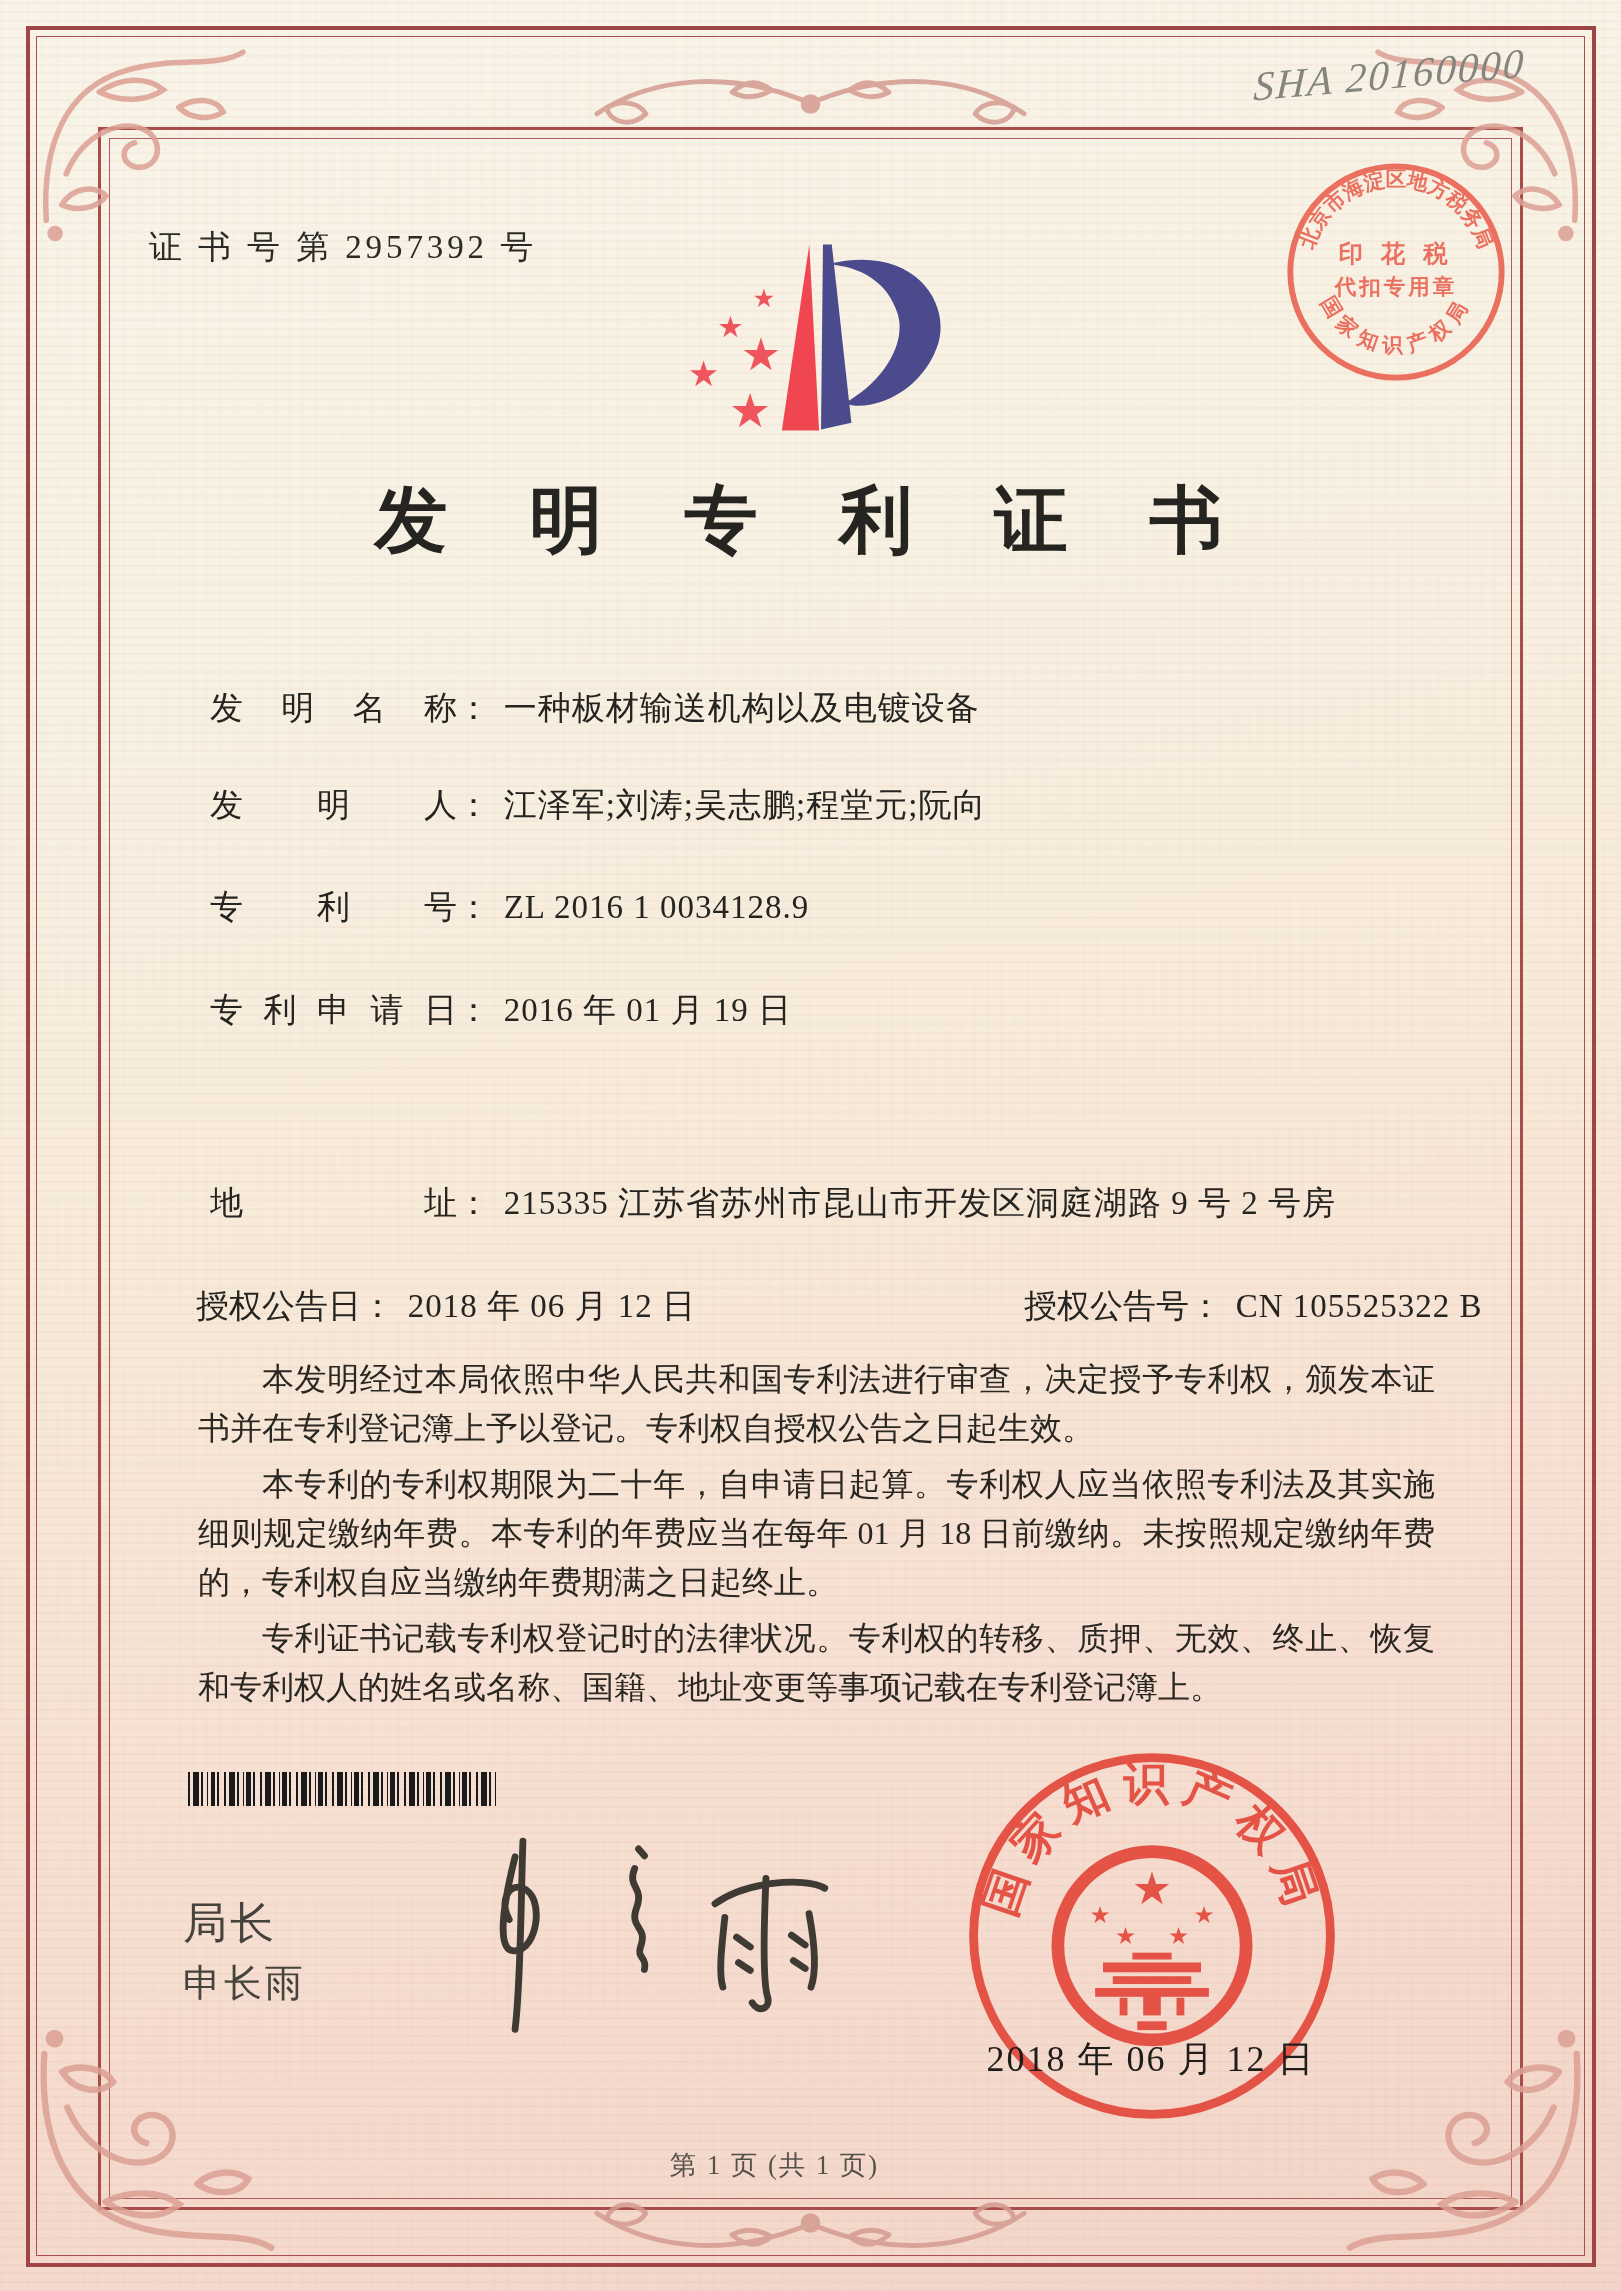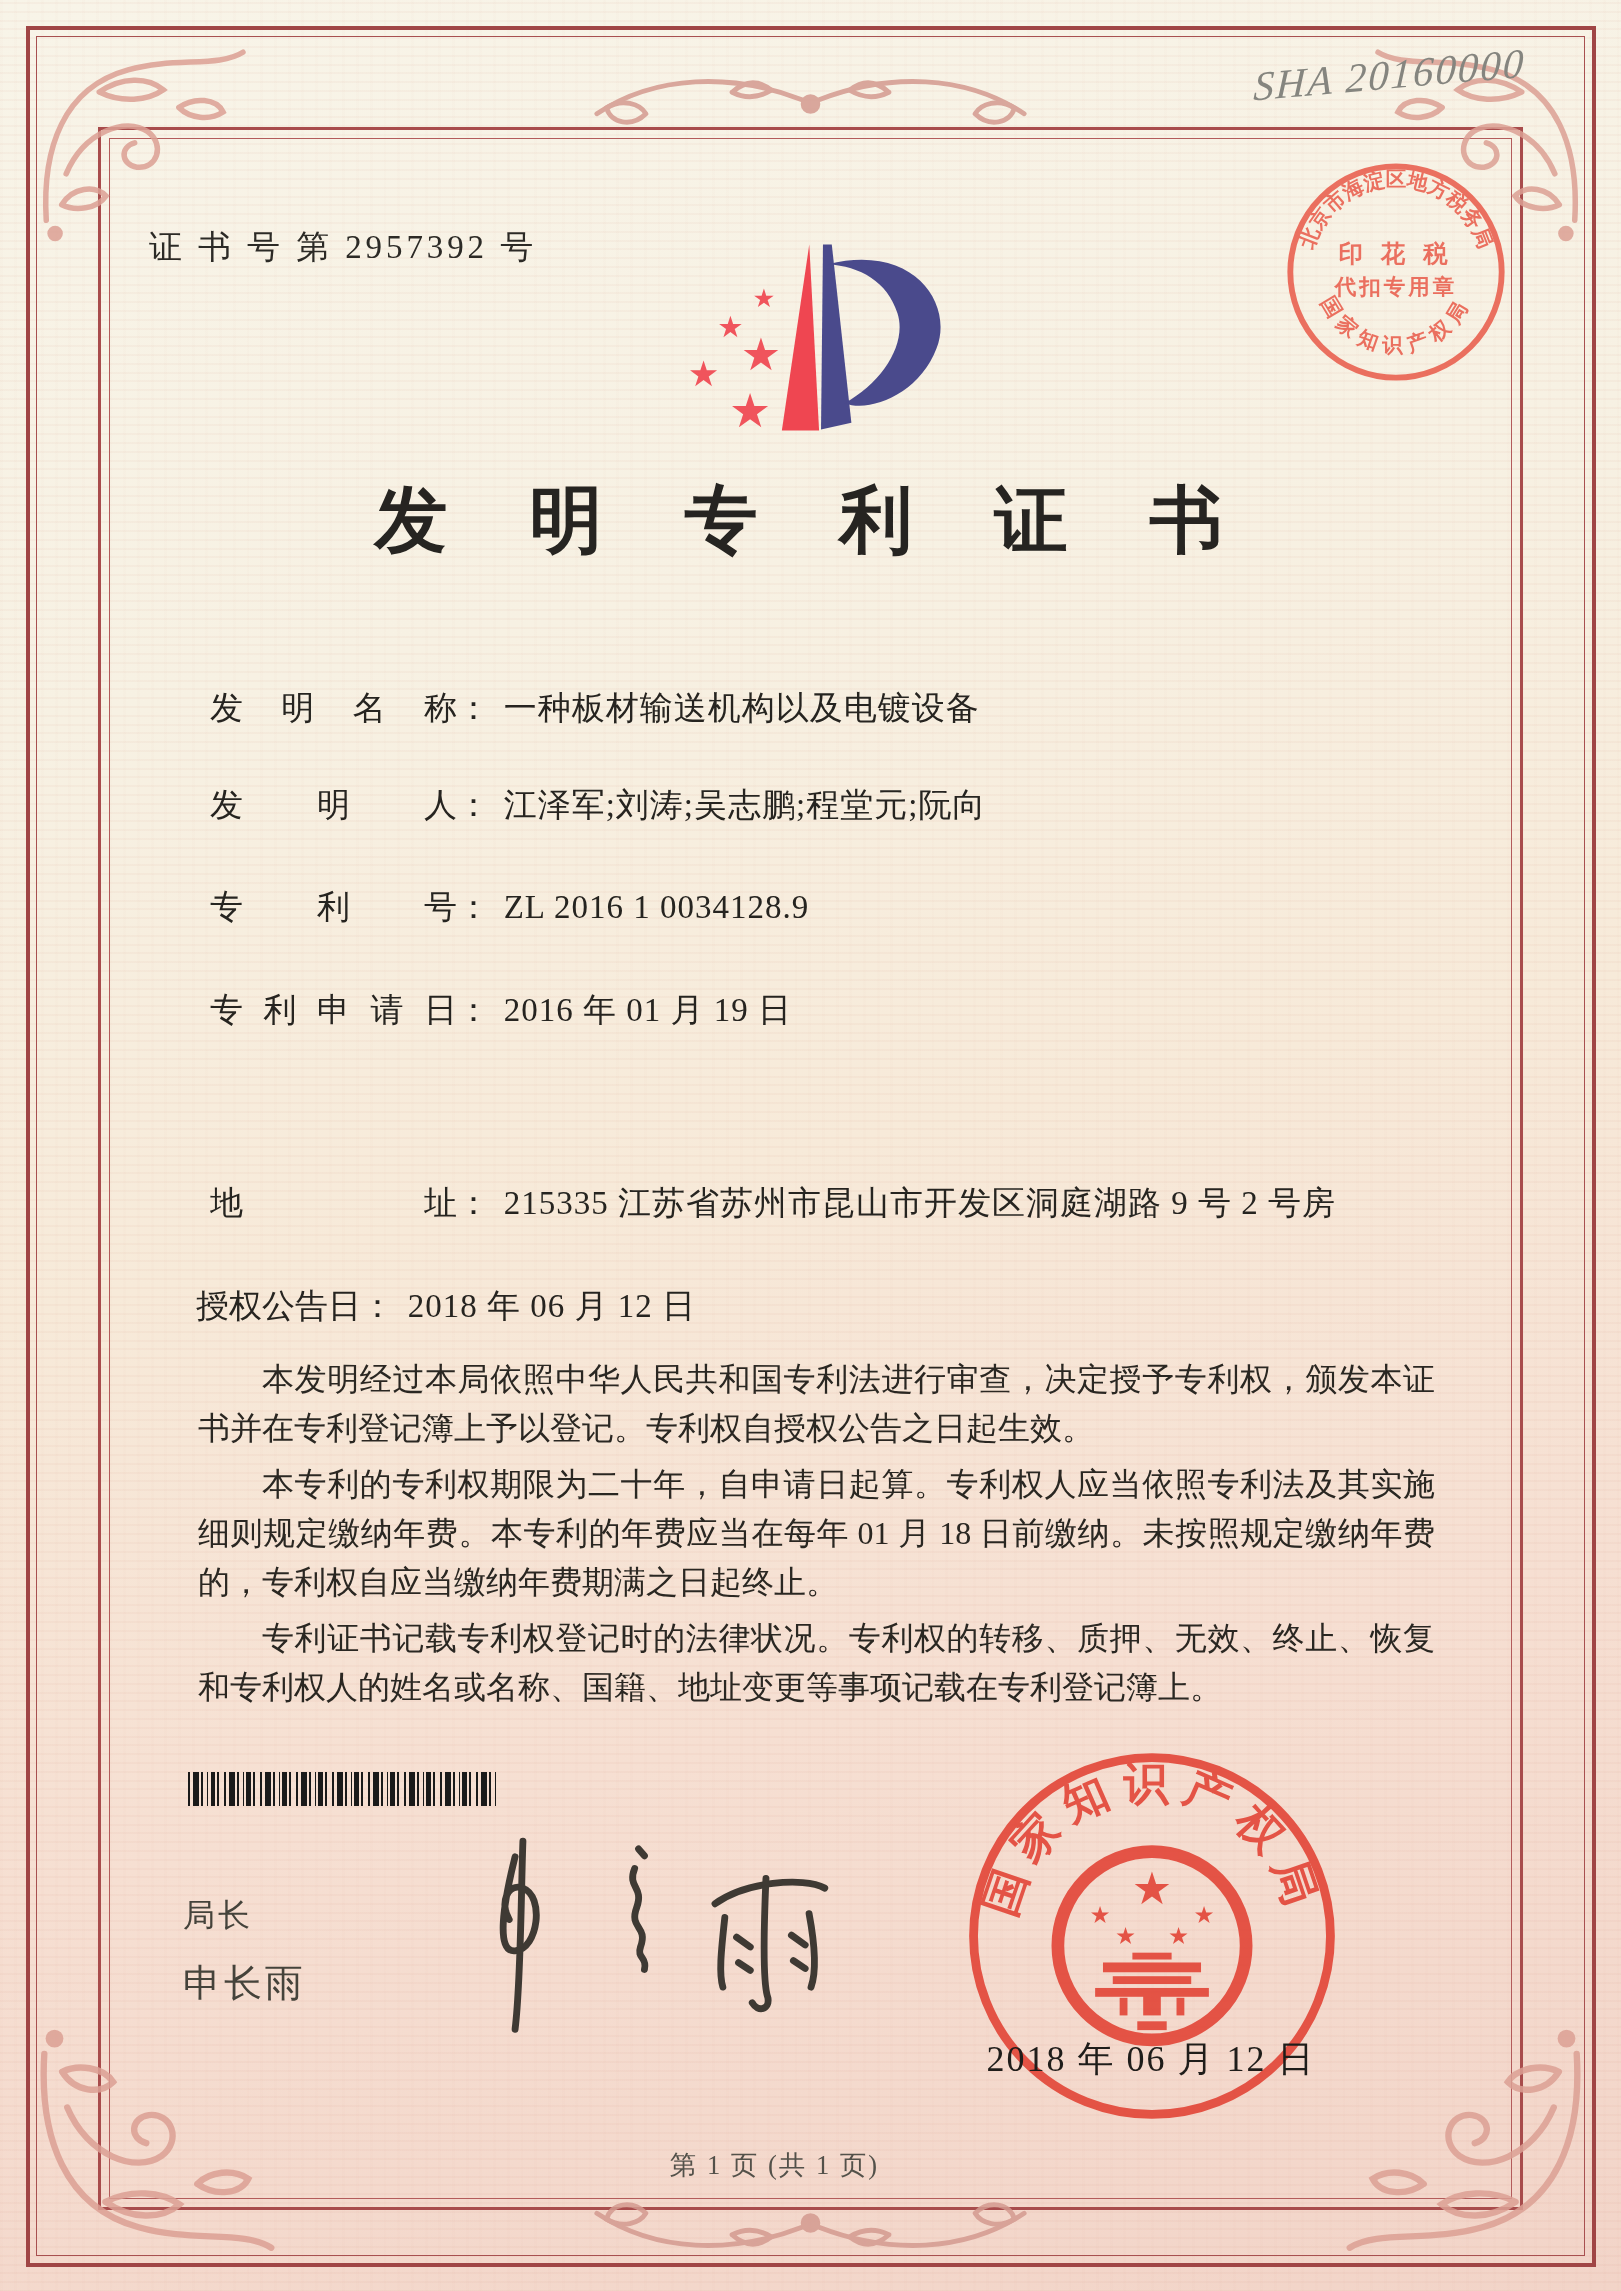--- a/index.html
+++ b/index.html
@@ -46,21 +46,21 @@
   .barcode{
     position:absolute;left:188px;top:1772px;width:308px;height:34px;
     background:repeating-linear-gradient(90deg,
       #1a1a1a 0 2px, transparent 2px 4.9px,
       #1a1a1a 4.9px 10.8px, transparent 10.8px 12.7px,
       #1a1a1a 12.7px 14.7px, transparent 14.7px 18.6px,
       #1a1a1a 18.6px 19.6px, transparent 19.6px 22.5px,
       #1a1a1a 22.5px 27.4px, transparent 27.4px 29px,
       #1a1a1a 29px 31px, transparent 31px 36px);
   }
-  .officer-title{position:absolute;left:183px;top:1894px;font-size:32px;color:#45433b;font-family:"Liberation Sans",sans-serif;letter-spacing:2.9px;}
+  .officer-title{position:absolute;left:183px;top:1894px;font-size:44px;color:#45433b;font-family:"Liberation Sans",sans-serif;letter-spacing:2.9px;}
   .officer-name{position:absolute;left:183px;top:1958px;font-size:38px;color:#45433b;font-family:"Liberation Sans",sans-serif;letter-spacing:2.9px;}
   .signature{position:absolute;left:421px;top:1835px;}
   .seal{position:absolute;left:951px;top:1735px;}
   .seal-date{
     position:absolute;left:965px;top:2035px;width:372px;text-align:center;
     font-size:36px;color:#1f1d1a;letter-spacing:2px;white-space:nowrap;
   }
   .tax-stamp{position:absolute;left:1259px;top:135px;z-index:5;}
   .footer{position:absolute;left:0;top:2147px;width:1549px;text-align:center;font-size:26.5px;color:#53514a;letter-spacing:2px;}
   .logo{position:absolute;left:627px;top:223px;}
@@ -164,20 +164,23 @@
     <span class="flabel">专利号</span><span class="fcolon">：</span><span class="fvalue">ZL 2016 1 0034128.9</span>
   </div>
   <div class="row" style="top:988px">
     <span class="flabel">专利申请日</span><span class="fcolon">：</span><span class="fvalue">2016 年 01 月 19 日</span>
   </div>
   <div class="row" style="top:1181px">
     <span class="flabel">地址</span><span class="fcolon">：</span><span class="fvalue">215335 江苏省苏州市昆山市开发区洞庭湖路 9 号 2 号房</span>
   </div>
   <div class="row" style="top:1284px;left:196px;width:1235px">
     <span>授权公告日</span><span>：</span><span class="fvalue">2018 年 06 月 12 日</span>
+    <span class="grant2">
+      <span>授权公告号</span><span>：</span><span class="fvalue">CN 105525322 B</span>
+    </span>
   </div>
 
   <div class="body-text">
     <p>本发明经过本局依照中华人民共和国专利法进行审查，决定授予专利权，颁发本证书并在专利登记簿上予以登记。专利权自授权公告之日起生效。</p>
     <p>本专利的专利权期限为二十年，自申请日起算。专利权人应当依照专利法及其实施细则规定缴纳年费。本专利的年费应当在每年 01 月 18 日前缴纳。未按照规定缴纳年费的，专利权自应当缴纳年费期满之日起终止。</p>
     <p>专利证书记载专利权登记时的法律状况。专利权的转移、质押、无效、终止、恢复和专利权人的姓名或名称、国籍、地址变更等事项记载在专利登记簿上。</p>
   </div>
 
   <div class="barcode"></div>
 

